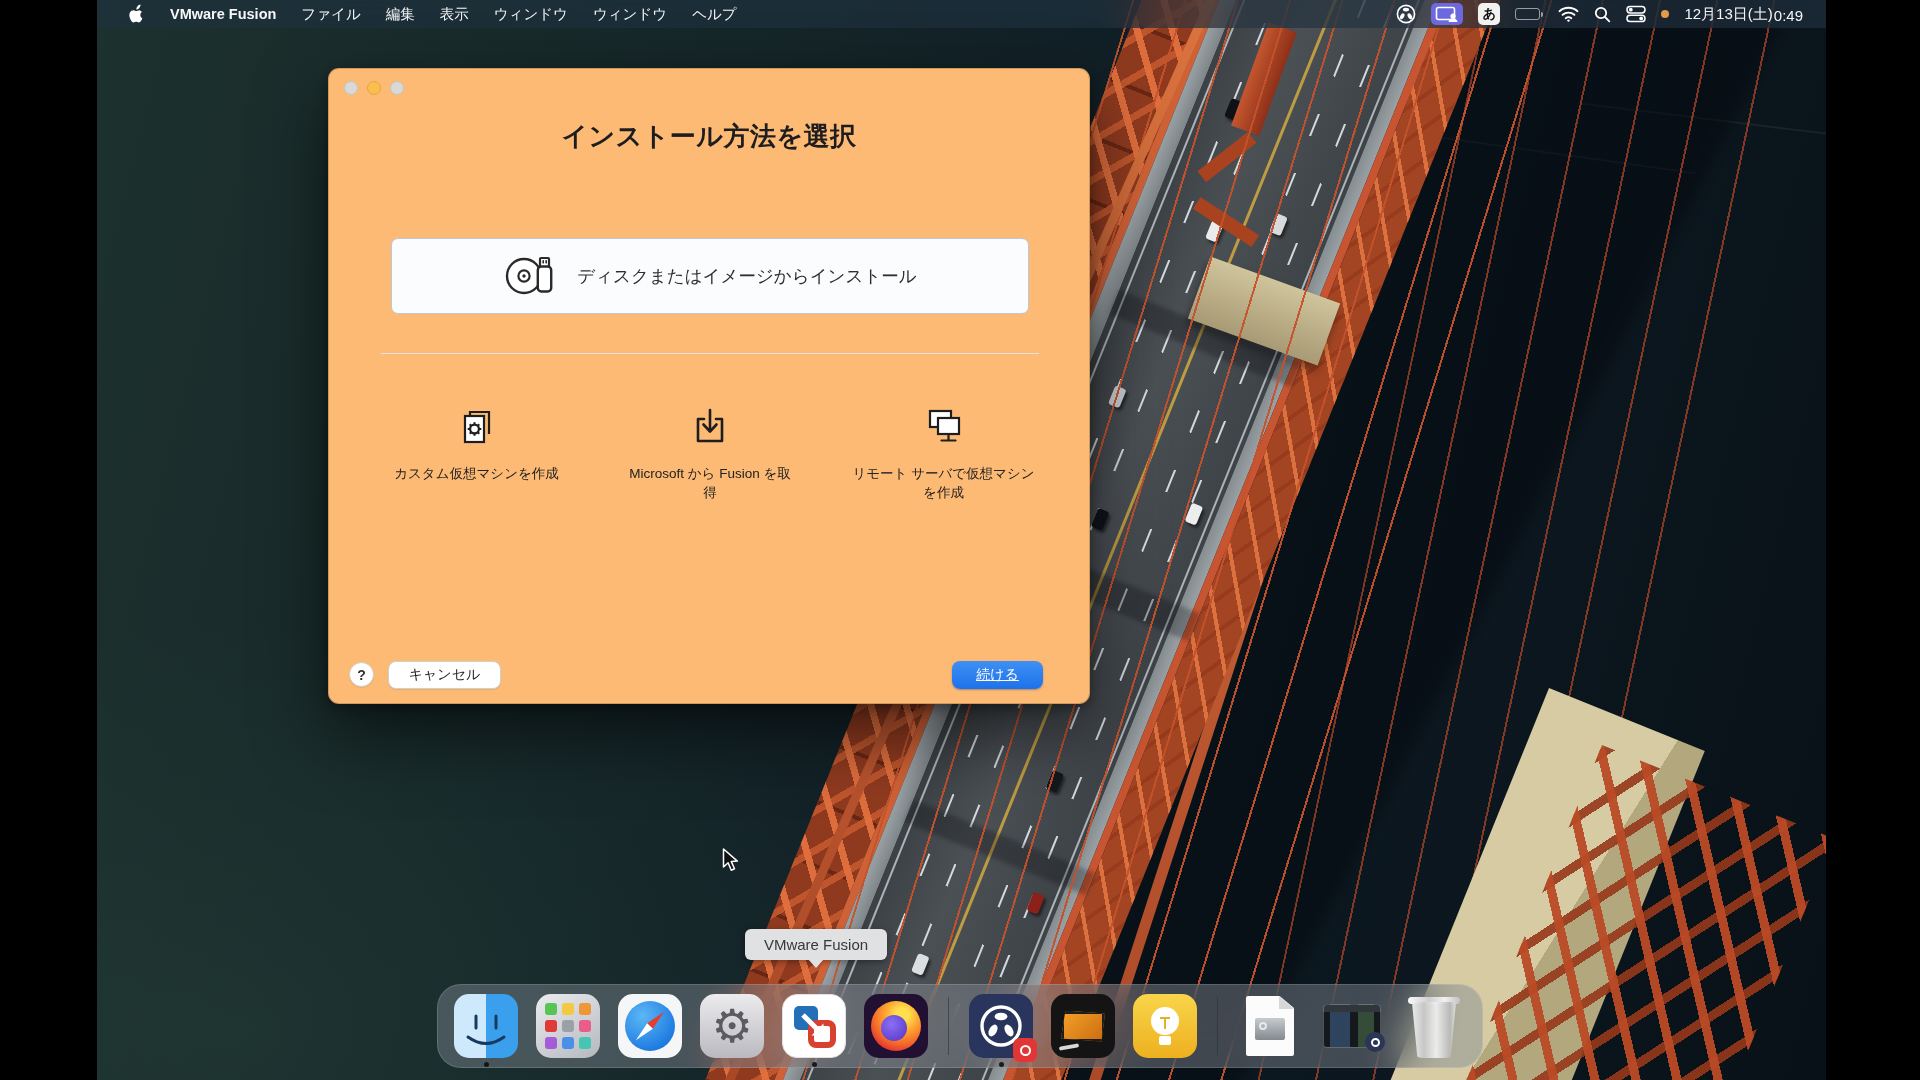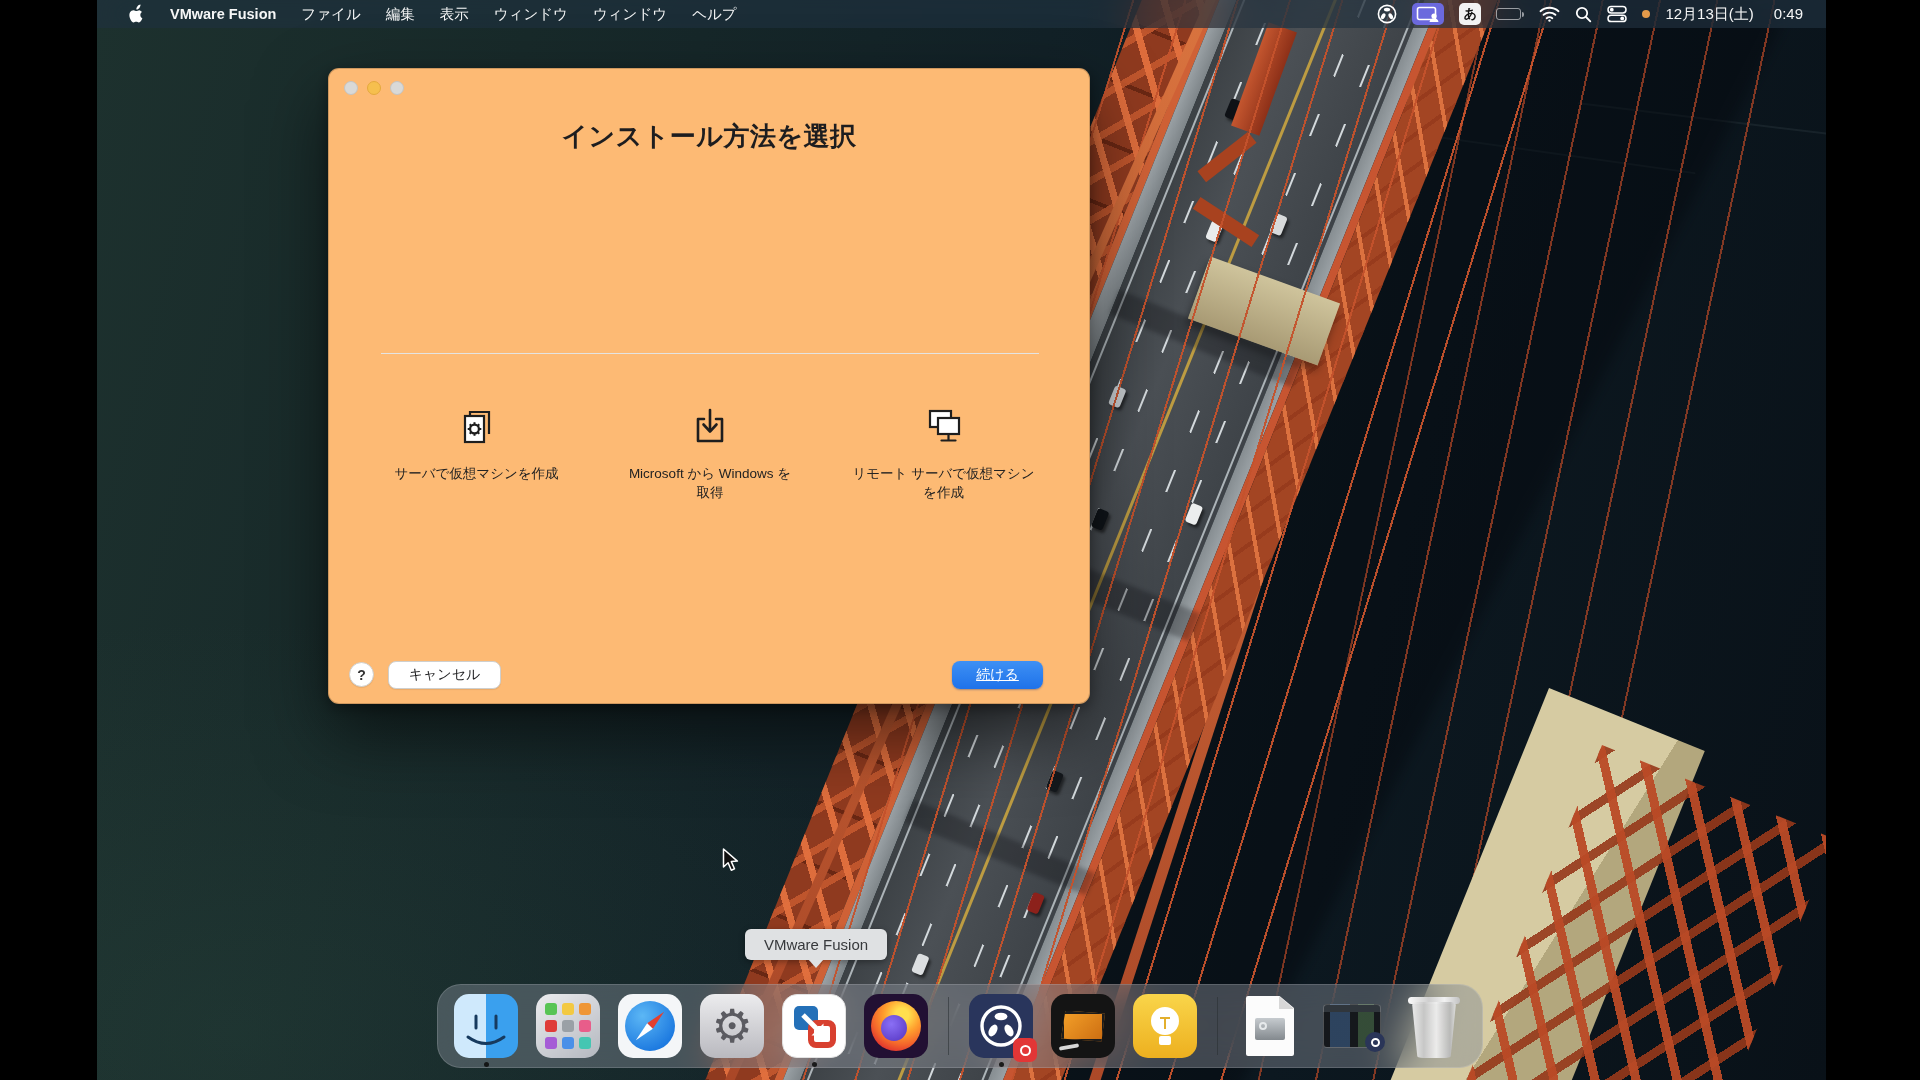--- a/index.html
+++ b/index.html
@@ -64,21 +64,21 @@
   .mb-right{margin-left:auto;display:flex;align-items:center;gap:15px;padding-right:23px;}
   .mb-ico{display:flex;align-items:center;justify-content:center;}
   .input-box{width:22px;height:22px;background:#f2f2f2;border-radius:5px;color:#111;
     font-size:13px;font-weight:bold;display:flex;align-items:center;justify-content:center;}
   .share-box{width:32px;height:22px;background:#6b69dd;border-radius:5px;display:flex;align-items:center;justify-content:center;}
   .battery{display:flex;align-items:center;}
   .batt-body{width:25px;height:12px;border:1px solid rgba(255,255,255,.55);border-radius:3px;padding:1px;}
   .batt-fill{width:100%;height:100%;background:#f2c12e;border-radius:2px;}
   .batt-nub{width:2px;height:5px;background:rgba(255,255,255,.55);border-radius:0 2px 2px 0;margin-left:1px;}
   .rec-dot{width:8px;height:8px;border-radius:50%;background:#e39a4a;}
-  .mb-clock{display:flex;gap:20px;font-size:15px;}
+  .mb-clock{display:flex;gap:1px;font-size:15px;align-items:flex-end;}
   
   #dialog{position:absolute;left:328px;top:68px;width:762px;height:636px;z-index:50;
     background:#fdba74;border-radius:11px;border:1px solid rgba(0,0,0,.18);
     box-shadow:0 30px 70px rgba(0,0,0,.55),0 4px 14px rgba(0,0,0,.35);color:#1d1d1f;}
   .traffic{position:absolute;left:15px;top:12px;display:flex;gap:9px;}
   .tl{width:14px;height:14px;border-radius:50%;}
   .tl-close,.tl-zoom{background:#d9d9d7;border:1px solid #c4c4c2;}
   .tl-min{background:#f6bf4e;border:1px solid #e5a93c;}
   .dlg-title{position:absolute;left:0;top:50px;width:100%;text-align:center;
     font-size:26px;font-weight:600;letter-spacing:.5px;}
@@ -314,20 +314,34 @@
   </div>
 
   <div id="dialog">
     <div class="traffic">
       <span class="tl tl-close"></span>
       <span class="tl tl-min"></span>
       <span class="tl tl-zoom"></span>
     </div>
     <div class="dlg-title">インストール方法を選択</div>
 
+    <div class="drop-area">
+      <span>
+        <svg width="58" height="46" viewBox="0 0 58 46">
+          <circle cx="21" cy="25" r="17" fill="#fff" stroke="#2a2a2a" stroke-width="2.4"></circle>
+          <circle cx="21" cy="25" r="5.6" fill="#fff" stroke="#2a2a2a" stroke-width="2.2"></circle>
+          <circle cx="21" cy="25" r="1.7" fill="#2a2a2a"></circle>
+          <rect x="37" y="7" width="9" height="9" rx="1" fill="#fff" stroke="#2a2a2a" stroke-width="2.2"></rect>
+          <rect x="39.4" y="9.2" width="1.6" height="3.2" fill="#2a2a2a"></rect>
+          <rect x="42.4" y="9.2" width="1.6" height="3.2" fill="#2a2a2a"></rect>
+          <rect x="34.8" y="15.5" width="13.4" height="25" rx="3.5" fill="#fff" stroke="#2a2a2a" stroke-width="2.4"></rect>
+        </svg>
+      </span>
+      <span class="drop-label">ディスクまたはイメージからインストール</span>
+    </div>
     <div class="dlg-divider"></div>
 
     <div class="options">
       <div class="option opt1">
         <span>
           <svg width="42" height="42" viewBox="0 0 42 42" fill="none" stroke="#1e1e1e" stroke-width="2.2">
             <path d="M14 9 V5 H33 V27"></path>
             <rect x="9" y="9" width="19" height="26" fill="#fff"></rect>
             <circle cx="18.5" cy="22" r="4.4"></circle>
             <g stroke-width="2">
@@ -335,31 +349,31 @@
                 <line x1="18.5" y1="26.4" x2="18.5" y2="28.8"></line>
               <line x1="11.7" y1="22" x2="14.1" y2="22"></line>
                 <line x1="22.9" y1="22" x2="25.3" y2="22"></line>
               <line x1="13.7" y1="17.2" x2="15.4" y2="18.9"></line>
                 <line x1="21.6" y1="25.1" x2="23.3" y2="26.8"></line>
               <line x1="23.3" y1="17.2" x2="21.6" y2="18.9"></line>
                 <line x1="15.4" y1="25.1" x2="13.7" y2="26.8"></line>
             </g>
           </svg>
         </span>
-        <span class="lbl">サーバで仮想マシンを作成</span>
+        <span class="lbl">カスタム仮想マシンを作成</span>
       </div>
       <div class="option opt2">
         <span>
           <svg width="42" height="42" viewBox="0 0 42 42" fill="none" stroke="#1e1e1e" stroke-width="2.6" stroke-linejoin="round" stroke-linecap="round">
             <path d="M15 12 H9 V34 H33 V12 H27"></path>
             <line x1="21" y1="3" x2="21" y2="23"></line>
             <path d="M14.5 17.5 L21 24.5 L27.5 17.5"></path>
           </svg>
         </span>
-        <span class="lbl">Microsoft から Windows を取得</span>
+        <span class="lbl">Microsoft から Fusion を取得</span>
       </div>
       <div class="option opt3">
         <span>
           <svg width="42" height="42" viewBox="0 0 42 42" fill="none" stroke="#1e1e1e" stroke-width="2.2" stroke-linecap="round">
             <rect x="7" y="4" width="21" height="16" fill="#fff"></rect>
             <rect x="15" y="11" width="21" height="16" fill="#fff"></rect>
             <line x1="25.5" y1="27" x2="25.5" y2="33"></line>
             <line x1="18.5" y1="33.5" x2="32.5" y2="33.5"></line>
           </svg>
         </span>

